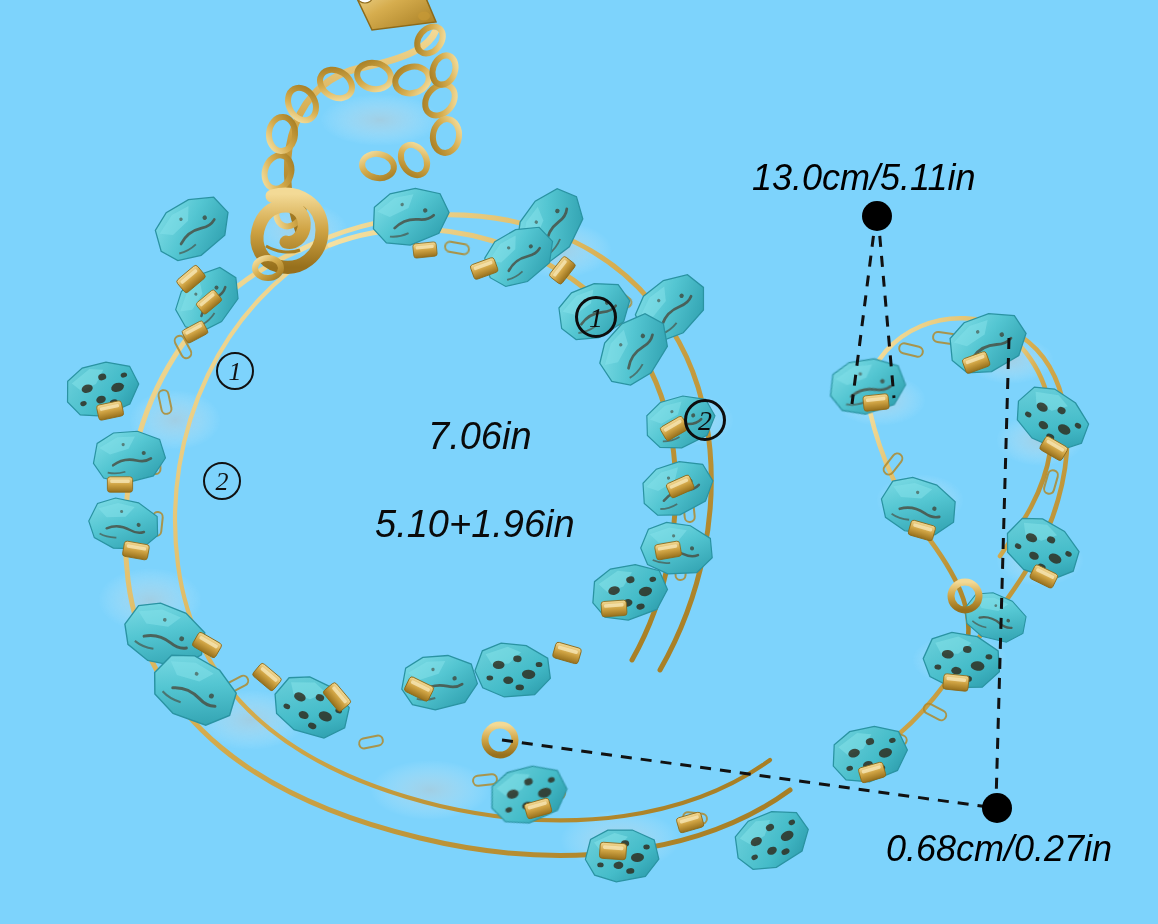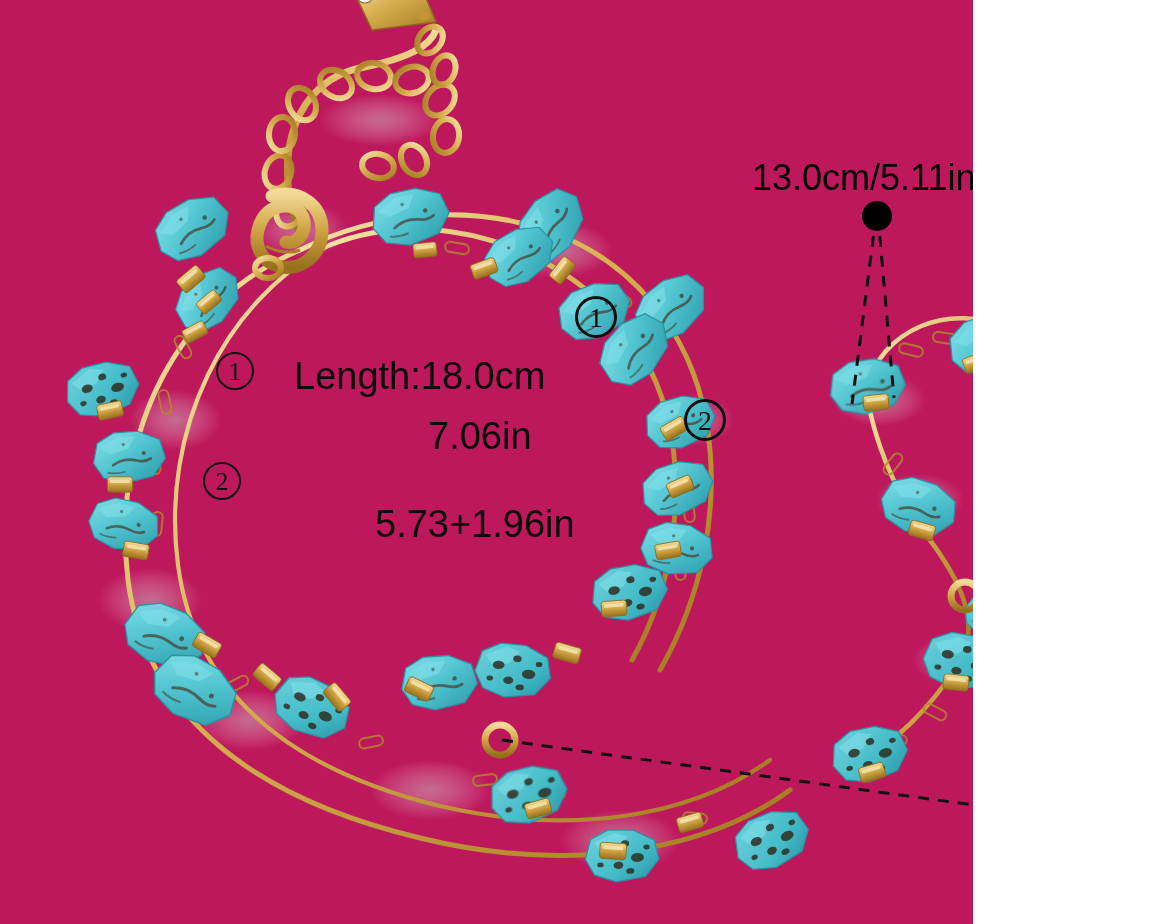--- a/index.html
+++ b/index.html
@@ -5,24 +5,25 @@
   html, body {
     margin: 0;
     padding: 0;
     background: #ffffff;
   }
   body {
     font-family: "Liberation Sans", sans-serif;
   }
   #stage {
     position: relative;
-    width: 973px;
+    width: 1158px;
     height: 924px;
-    background: #be185d;
+    background: #7dd3fc;
     overflow: hidden;
+    font-style: italic;
   }
   #art {
     position: absolute;
     left: 0;
     top: 0;
     width: 1158px;
     height: 924px;
   }
   .legend-line {
     position: absolute;
@@ -323,24 +324,24 @@
 
       <line x1="1009" y1="338" x2="996" y2="802"></line>
     </g>
   </svg>
 
   <div class="dot" style="left:862px; top:201px; width:30px; height:30px;"></div>
   <div class="dot" style="left:982px; top:793px; width:30px; height:30px;"></div>
 
   <div class="callout-label" style="left:752px; top:157px;">13.0cm/5.11in</div>
 
+  <div class="callout-label" style="left:886px; top:828px;">0.68cm/0.27in</div>
 
   <div class="legend-marker" style="left:216px; top:352px;">1</div>
-  <div class="legend-line" style="left:294px; top:356px;">Length:18.0cm</div>
   <div class="legend-line" style="left:428px; top:416px;">7.06in</div>
 
   <div class="legend-marker" style="left:203px; top:462px;">2</div>
-  <div class="legend-line" style="left:375px; top:504px;">5.73+1.96in</div>
+  <div class="legend-line" style="left:375px; top:504px;">5.10+1.96in</div>
 
   <div class="photo-marker" style="left:575px; top:296px; width:42px; height:42px; font-size:28px; line-height:38px;">1</div>
   <div class="photo-marker" style="left:684px; top:399px; width:42px; height:42px; font-size:28px; line-height:38px;">2</div>
 
 </div>
 
 </body></html>

